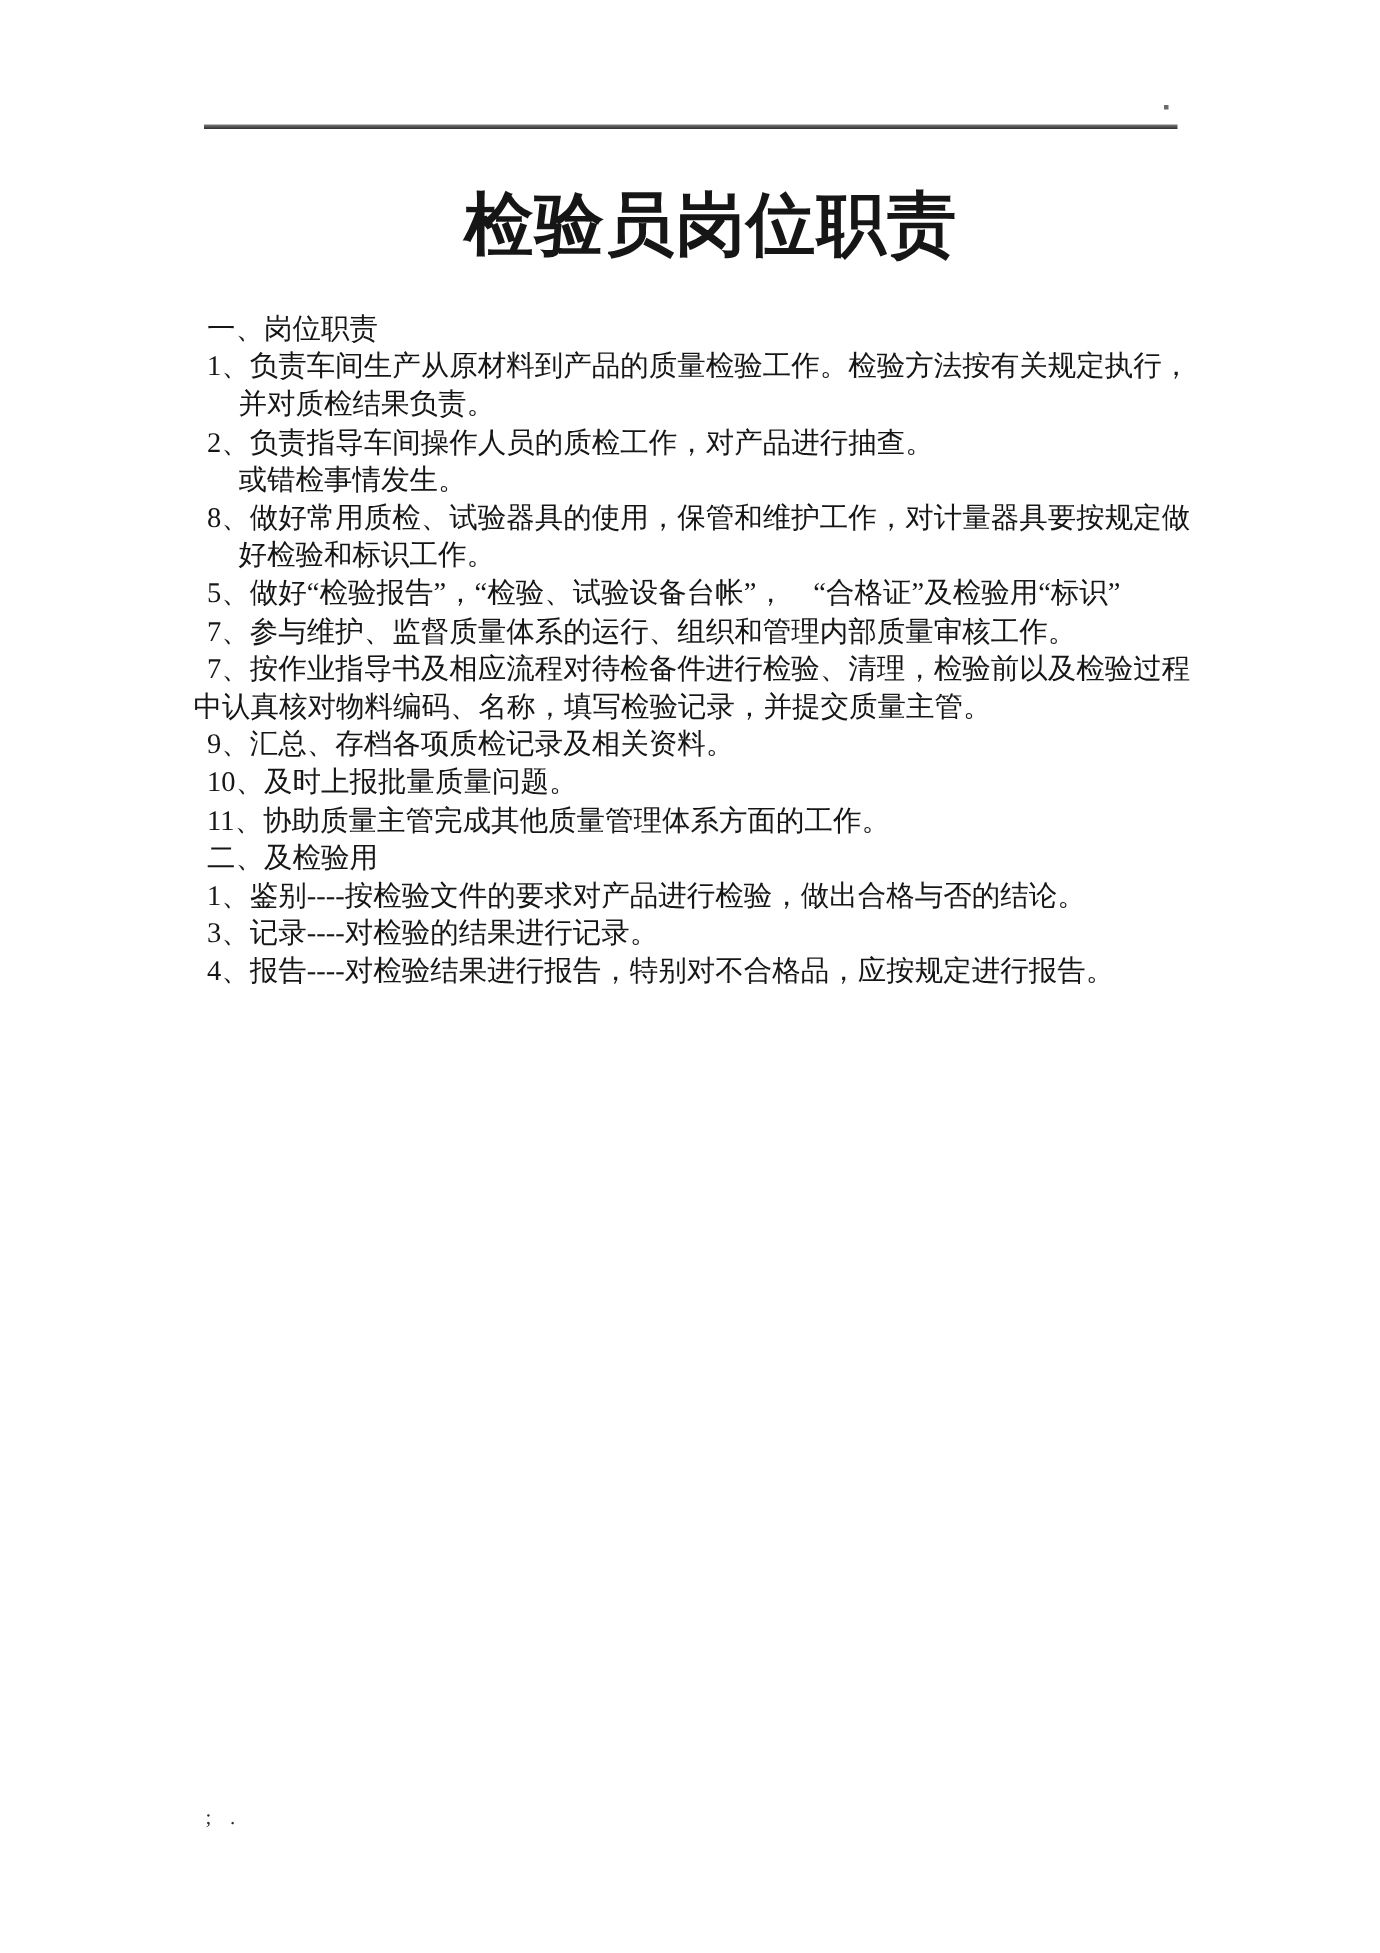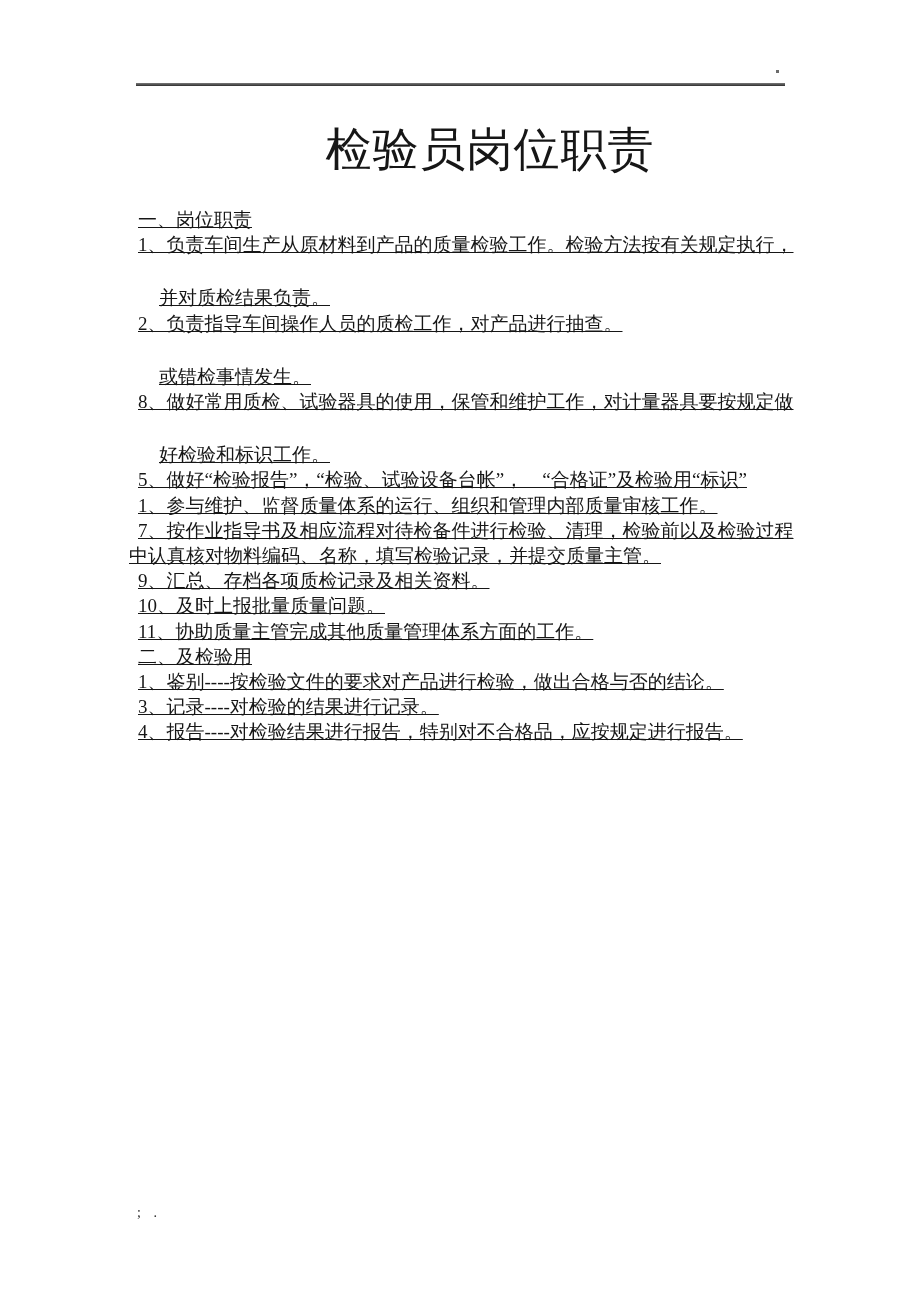--- a/index.html
+++ b/index.html
@@ -25,41 +25,40 @@
     position: absolute;
     left: 776px;
     top: 70px;
     width: 3px;
     height: 3px;
     background: #6b6b6b;
   }
   .doc-title {
     position: absolute;
     top: 120px;
-    left: 16px;
+    left: 0;
     width: 900px;
     text-align: center;
     font-size: 46px;
     line-height: 60px;
-    font-weight: normal;
+    font-weight: bold;
     letter-spacing: 1px;
     white-space: nowrap;
     padding-left: 48px;
   }
   .doc-body {
     position: absolute;
     left: 138px;
     top: 207px;
     width: 710px;
     font-size: 19px;
     line-height: 25.2px;
-    text-decoration: underline;
   }
   .line { white-space: pre; }
-  .line.hang { margin-left: 21px; margin-top: 28px; }
+  .line.hang { margin-left: 21px; }
   .line.out { margin-left: -9px; }
   .footer-marks {
     position: absolute;
     left: 137px;
     top: 1202px;
     font-size: 14px;
     line-height: 22px;
     color: #2a2a2a;
     word-spacing: 7px;
     letter-spacing: 1px;
@@ -74,21 +73,21 @@
   <h1 class="doc-title">检验员岗位职责</h1>
   <div class="doc-body" id="doc-lines">
       <div class="line">一、岗位职责</div>
       <div class="line">1、负责车间生产从原材料到产品的质量检验工作。检验方法按有关规定执行，</div>
       <div class="line hang">并对质检结果负责。</div>
       <div class="line">2、负责指导车间操作人员的质检工作，对产品进行抽查。</div>
       <div class="line hang">或错检事情发生。</div>
       <div class="line">8、做好常用质检、试验器具的使用，保管和维护工作，对计量器具要按规定做</div>
       <div class="line hang">好检验和标识工作。</div>
       <div class="line">5、做好“检验报告”，“检验、试验设备台帐”，　“合格证”及检验用“标识”</div>
-      <div class="line">1、参与维护、监督质量体系的运行、组织和管理内部质量审核工作。</div>
+      <div class="line">7、参与维护、监督质量体系的运行、组织和管理内部质量审核工作。</div>
       <div class="line">7、按作业指导书及相应流程对待检备件进行检验、清理，检验前以及检验过程</div>
       <div class="line out">中认真核对物料编码、名称，填写检验记录，并提交质量主管。</div>
       <div class="line">9、汇总、存档各项质检记录及相关资料。</div>
       <div class="line">10、及时上报批量质量问题。</div>
       <div class="line">11、协助质量主管完成其他质量管理体系方面的工作。</div>
       <div class="line">二、及检验用</div>
       <div class="line">1、鉴别----按检验文件的要求对产品进行检验，做出合格与否的结论。</div>
       <div class="line">3、记录----对检验的结果进行记录。</div>
       <div class="line">4、报告----对检验结果进行报告，特别对不合格品，应按规定进行报告。</div>
     </div>

